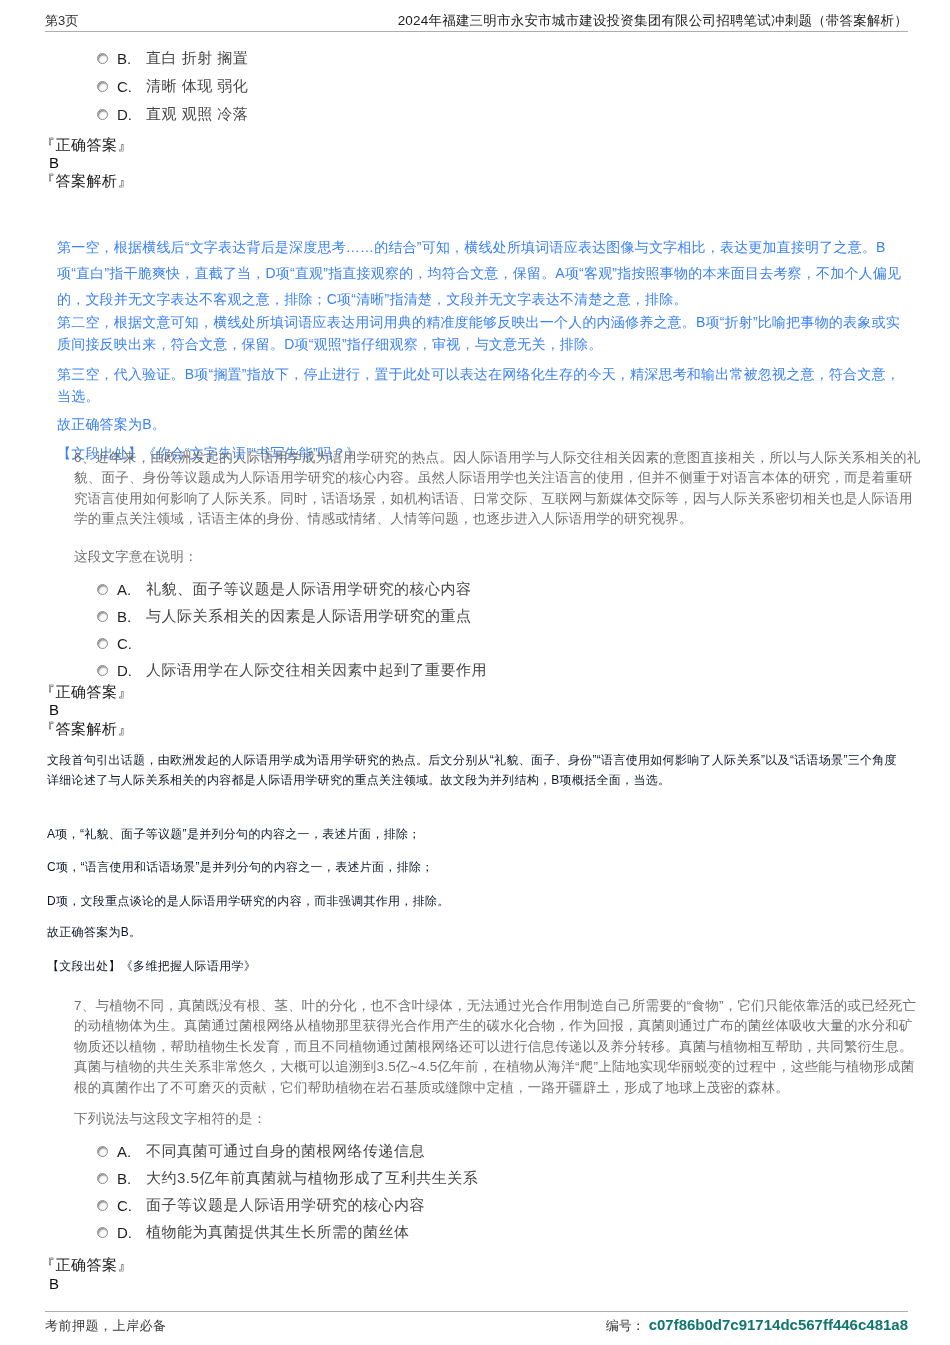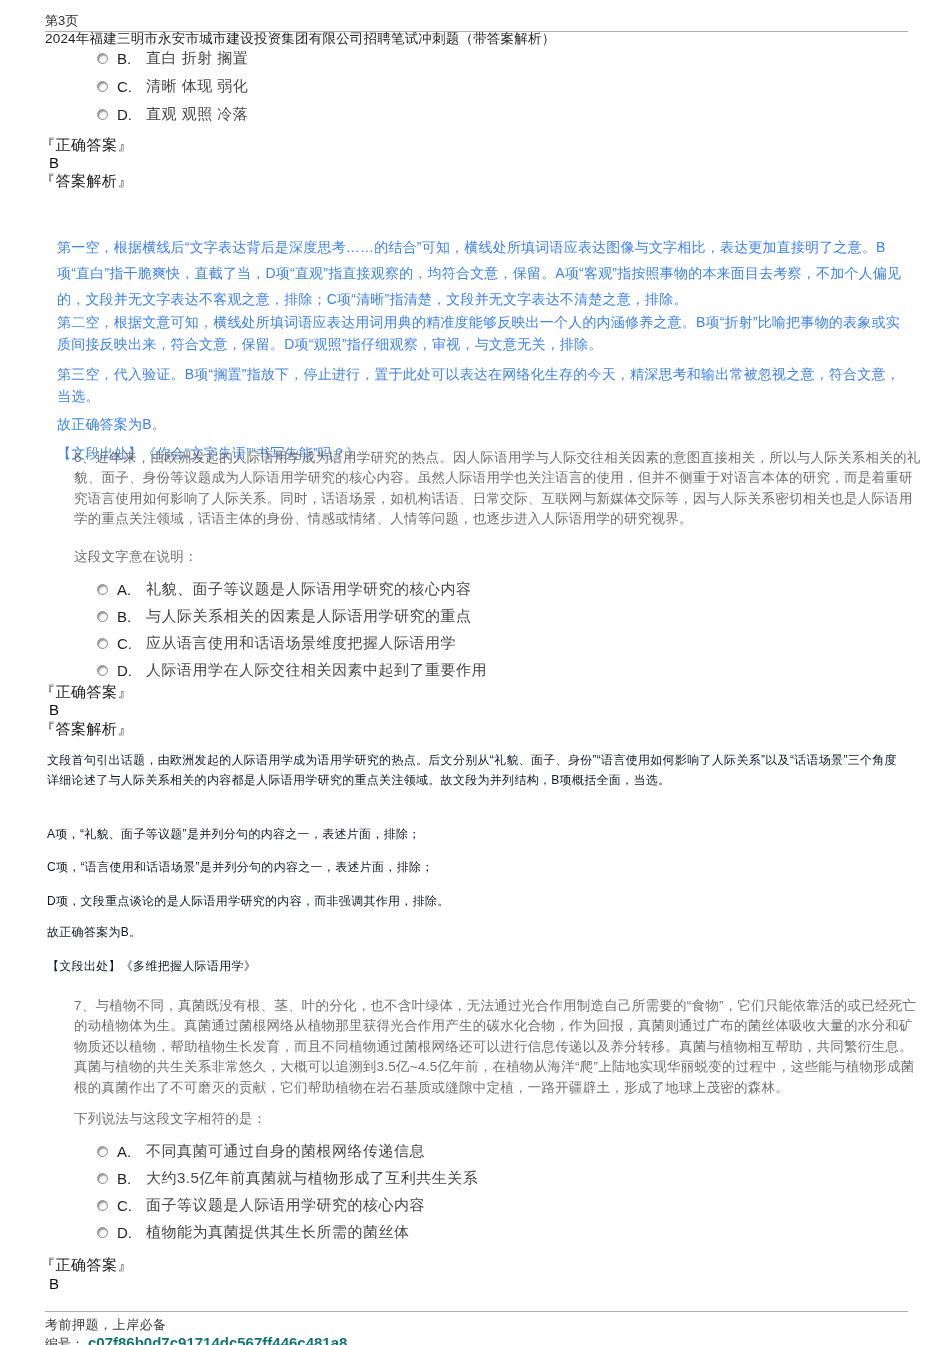--- a/index.html
+++ b/index.html
@@ -2,21 +2,21 @@
 <html><head>
 <meta charset="utf-8">
 <style>
   * { margin:0; padding:0; box-sizing:border-box; }
   html,body { background:#ffffff; }
   body {
     width:950px; height:1345px; position:relative; overflow:hidden;
     font-family:"Liberation Sans","DejaVu Sans",sans-serif;
     color:#2b2b2b;
   }
-  .abs { position:absolute; left:45px; width:863px;flex-direction:column; }
+  .abs { position:absolute; left:45px; width:863px; }
 
   
   .pageheader { top:12px; display:flex; justify-content:space-between; align-items:baseline; }
   .pageheader .pg { font-size:13px; color:#2e2e2e; }
   .pageheader .ttl { font-size:13.5px; color:#1d1d1d; letter-spacing:.2px; }
   .rule { position:absolute; left:45px; width:863px; height:0; border-top:1px solid #adadad; }
   .pagefooter { top:1316px; display:flex; justify-content:space-between; align-items:baseline; }
   .pagefooter .fl { font-size:13px; color:#3a3a3a; letter-spacing:.5px; }
   .pagefooter .fr { display:flex; align-items:baseline; }
   .pagefooter .num-label { font-size:13px; color:#333; }
@@ -100,21 +100,20 @@
       <span class="opt-text">礼貌、面子等议题是人际语用学研究的核心内容</span>
     </div>
     <div class="opt-row h27">
       <span class="radio"></span>
       <span class="opt-letter">B.</span>
       <span class="opt-text">与人际关系相关的因素是人际语用学研究的重点</span>
     </div>
     <div class="opt-row h27">
       <span class="radio"></span>
       <span class="opt-letter">C.</span>
-      <span class="opt-text">应从语言使用和话语场景维度把握人际语用学</span>
     </div>
     <div class="opt-row h27">
       <span class="radio"></span>
       <span class="opt-letter">D.</span>
       <span class="opt-text">人际语用学在人际交往相关因素中起到了重要作用</span>
     </div>
   </div>
 
   <div class="abs lbl" style="top:683px">『正确答案』</div>
   <div class="abs ansv" style="top:701px">B</div>

